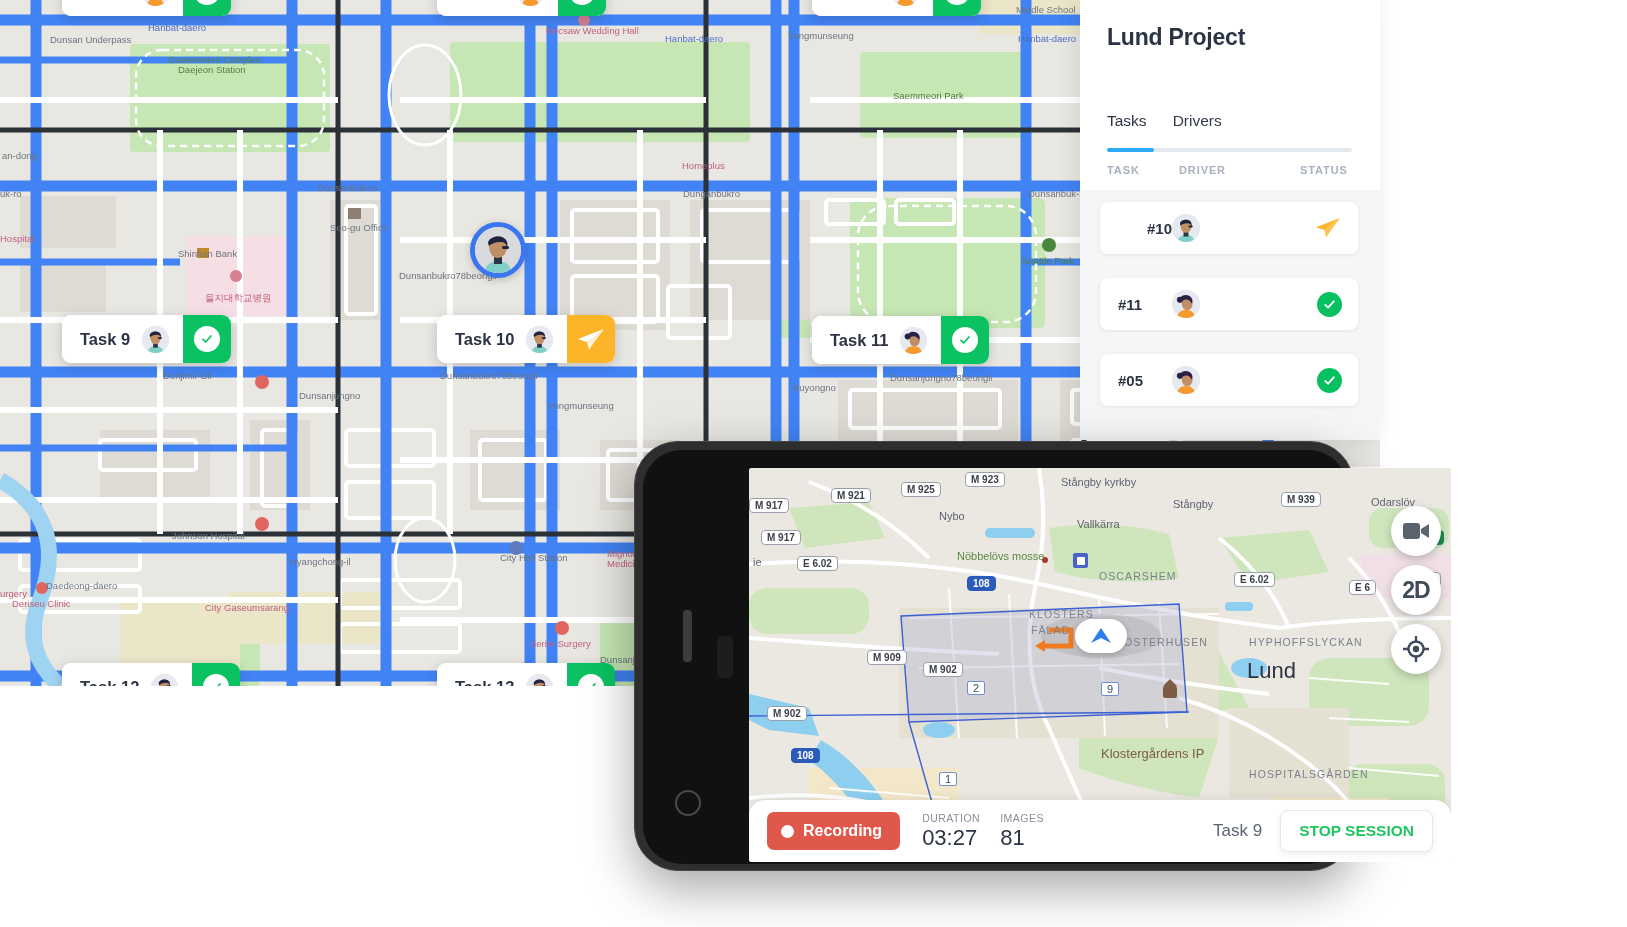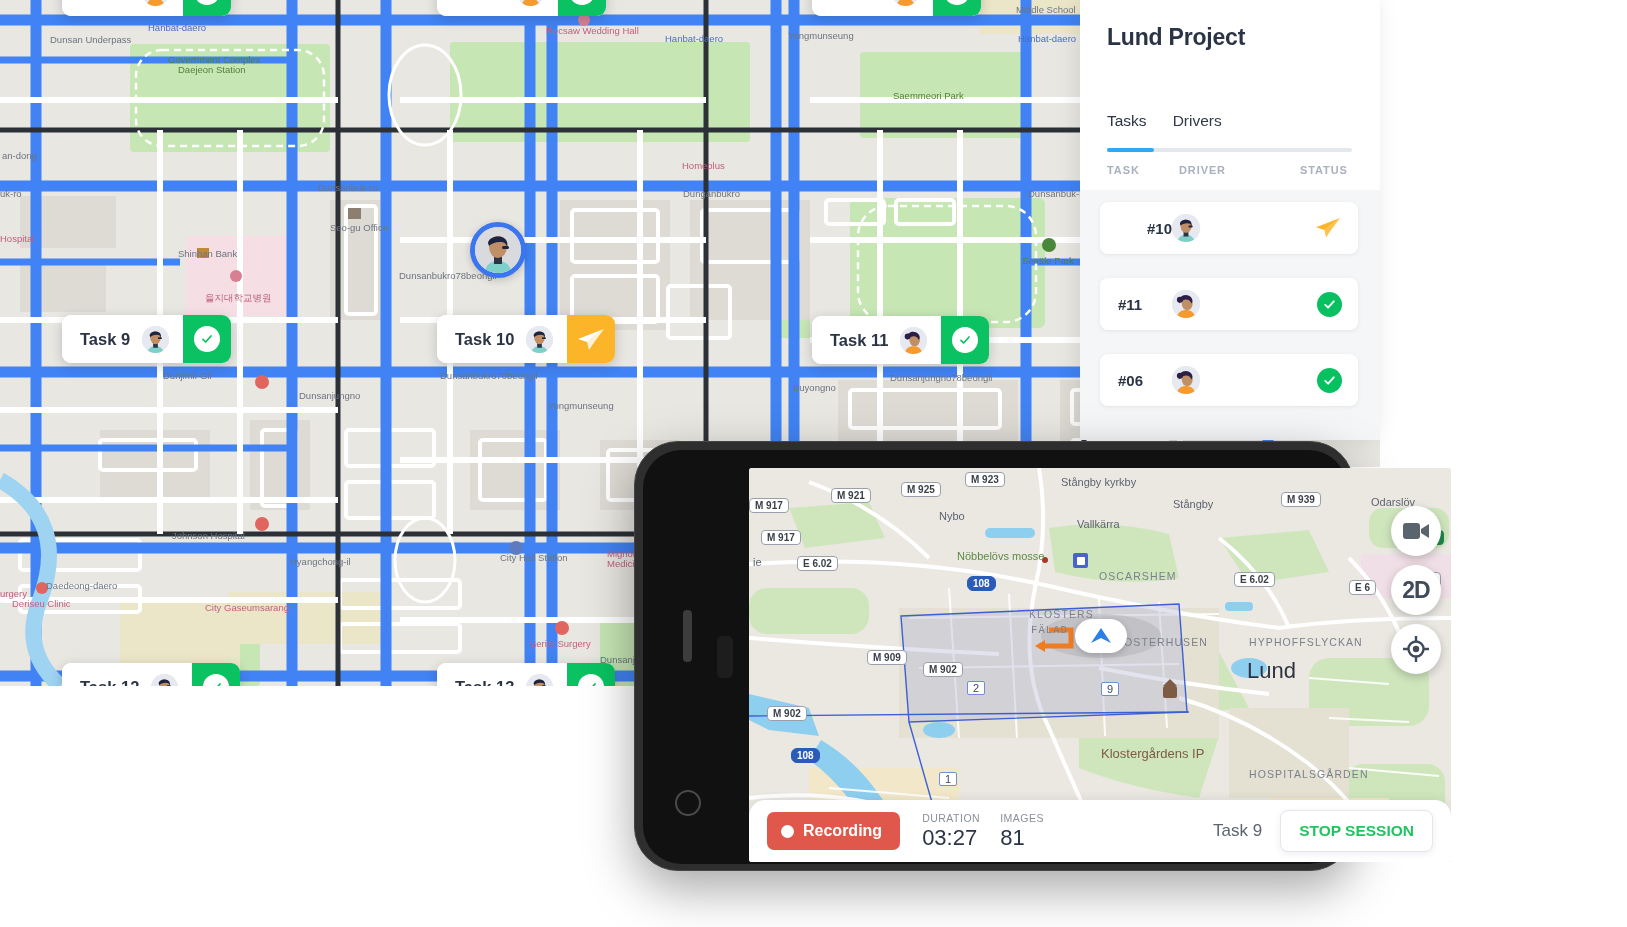--- a/index.html
+++ b/index.html
@@ -184,21 +184,21 @@
   .pm-lbl { position: absolute; font-size: 11px; color: #5d6470; white-space: nowrap; }
   .pm-lbl.caps { letter-spacing: 1.1px; color: #7b818c; font-size: 10.5px; }
   .pm-lbl.big { font-size: 22px; color: #2d3340; font-weight: normal; }
   .pm-lbl.green { color: #5c8a43; }
   .pm-lbl.brown { color: #7d5b45; font-size: 13px; }
   .shield {
     position: absolute; background: #fff; border: 1px solid #9aa0aa; border-radius: 4px;
     font-size: 10px; color: #3a3f49; padding: 1px 5px; font-weight: bold; white-space: nowrap;
   }
   .shield.blue {
-    background: #2a5bb8; border-color: #2a5bb8; color: #fff; border-radius: 6px;
+    background: #2a5bb8; border-color: #2a5bb8; color: #fff;
   }
   .shield.sq {
     background: #fff; border: 1px solid #6d8fd6; color: #3a4a66; border-radius: 2px;
     padding: 0px 5px; font-weight: normal; font-size: 11px;
   }
   .pm-nav {
     position: absolute; width: 52px; height: 34px; background: #fff; border-radius: 18px;
     box-shadow: 0 2px 7px rgba(0,0,0,0.2); display: flex; align-items: center; justify-content: center;
   }
 
@@ -618,21 +618,21 @@
             </div>
             <div class="row-status">
               <div class="badge-check">
                 <svg width="17" height="17" viewBox="0 0 24 24">
                   <path d="M6 12.5 L10 16.5 L18 7.5" fill="none" stroke="#ffffff" stroke-width="2.6" stroke-linecap="round" stroke-linejoin="round"></path>
                 </svg>
               </div>
             </div>
           </div>
           <div class="task-row" style="top: 164px;">
-            <div class="row-id">#06</div>
+            <div class="row-id">#05</div>
             <div class="row-driver">
               <div class="avatar-sm"><svg width="28" height="28" viewBox="0 0 46 46">
                   <rect width="46" height="46" fill="#e6e9ef"></rect>
                   <path d="M8 46c1-9 7-13 15-13s14 4 15 13z" fill="#f79a2e"></path>
                   <ellipse cx="25" cy="22" rx="9" ry="11" fill="#c08f65"></ellipse>
                   <path d="M12 22c-2-12 8-16 15-13 7 3 8 10 5 13-2-5-6-7-11-6-4 1-7 3-9 6z" fill="#2b1f46"></path>
                   <circle cx="13" cy="16" r="5" fill="#2b1f46"></circle>
                 </svg></div>
             </div>
             <div class="row-status">
@@ -739,21 +739,21 @@
 
         <div id="pm-labels">
             <div class="pm-lbl" style="left: 312px; top: 8px;">Stångby kyrkby</div>
             <div class="pm-lbl" style="left: 424px; top: 30px;">Stångby</div>
             <div class="pm-lbl" style="left: 622px; top: 28px;">Odarslöv</div>
             <div class="pm-lbl" style="left: 190px; top: 42px;">Nybo</div>
             <div class="pm-lbl" style="left: 328px; top: 50px;">Vallkärra</div>
             <div class="pm-lbl green" style="left: 208px; top: 82px;">Nöbbelövs mosse</div>
             <div class="pm-lbl caps" style="left: 350px; top: 102px;">OSCARSHEM</div>
             <div class="pm-lbl caps" style="left: 280px; top: 140px;">KLOSTERS</div>
-            <div class="pm-lbl caps" style="left: 282px; top: 156px; font-family: Liberation Mono, monospace;">FÄLAD</div>
+            <div class="pm-lbl caps" style="left: 282px; top: 156px;">FÄLAD</div>
             <div class="pm-lbl caps" style="left: 360px; top: 168px;">KLOSTERHUSEN</div>
             <div class="pm-lbl caps" style="left: 500px; top: 168px;">HYPHOFFSLYCKAN</div>
             <div class="pm-lbl big" style="left: 498px; top: 190px;">Lund</div>
             <div class="pm-lbl brown" style="left: 352px; top: 278px;">Klostergårdens IP</div>
             <div class="pm-lbl caps" style="left: 500px; top: 300px;">HOSPITALSGÅRDEN</div>
             <div class="pm-lbl" style="left: 370px; top: 330px;">Sunnanväg</div>
             <div class="pm-lbl" style="left: 4px; top: 88px;">ie</div>
           </div>
         <div id="pm-shields">
             <div class="shield" style="left: 82px; top: 20px;">M 921</div>

